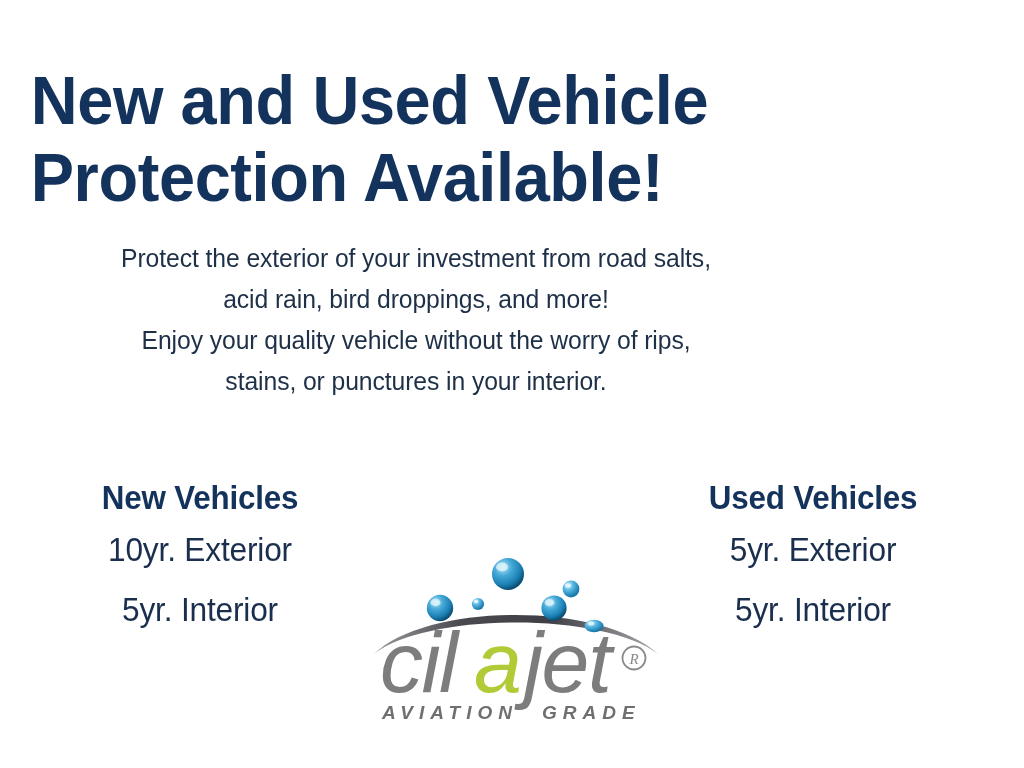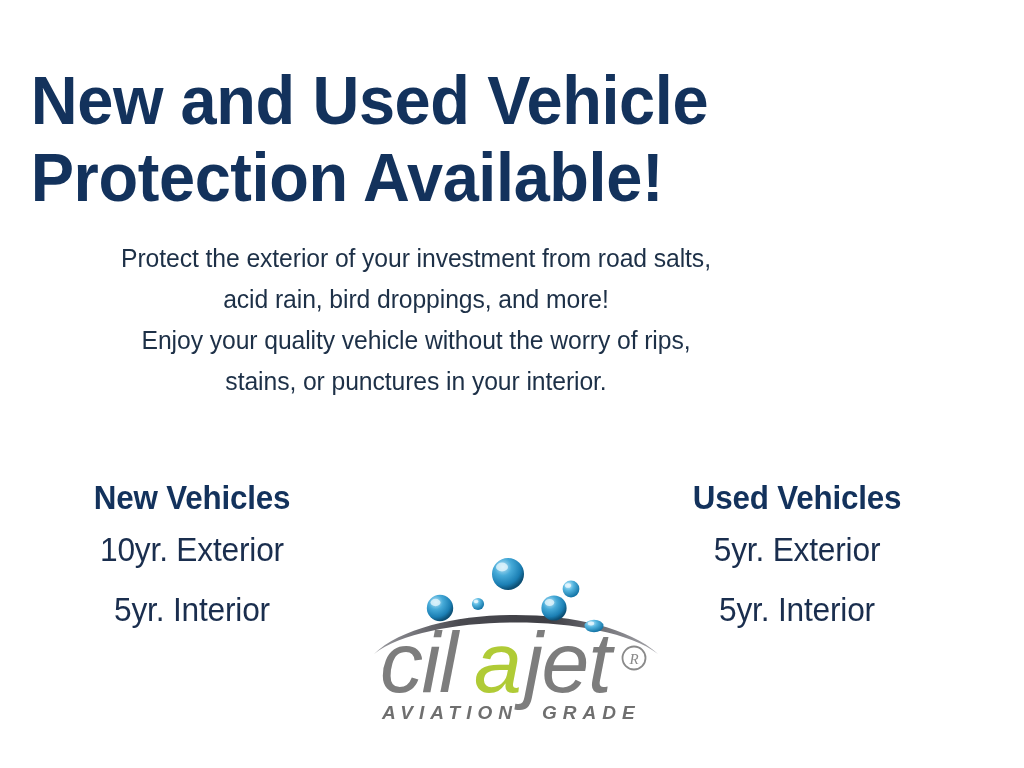--- a/index.html
+++ b/index.html
@@ -63,22 +63,22 @@
     white-space: nowrap;
   }
 
   
   .col {
     position: absolute;
     top: 476px;
     width: 330px;
     text-align: center;
   }
-  .col-left  { left: 27px; }
-  .col-right { left: 632px; }
+  .col-left  { left: 35px; }
+  .col-right { left: 648px; }
 
   .col-heading {
     display: block;
     color: #13325c;
     font-family: "Liberation Sans Narrow", "Liberation Sans", "DejaVu Sans", sans-serif;
     font-weight: bold;
     font-size: 33px;
     line-height: 44px;
     letter-spacing: -0.2px;
     transform: scaleX(0.95);

